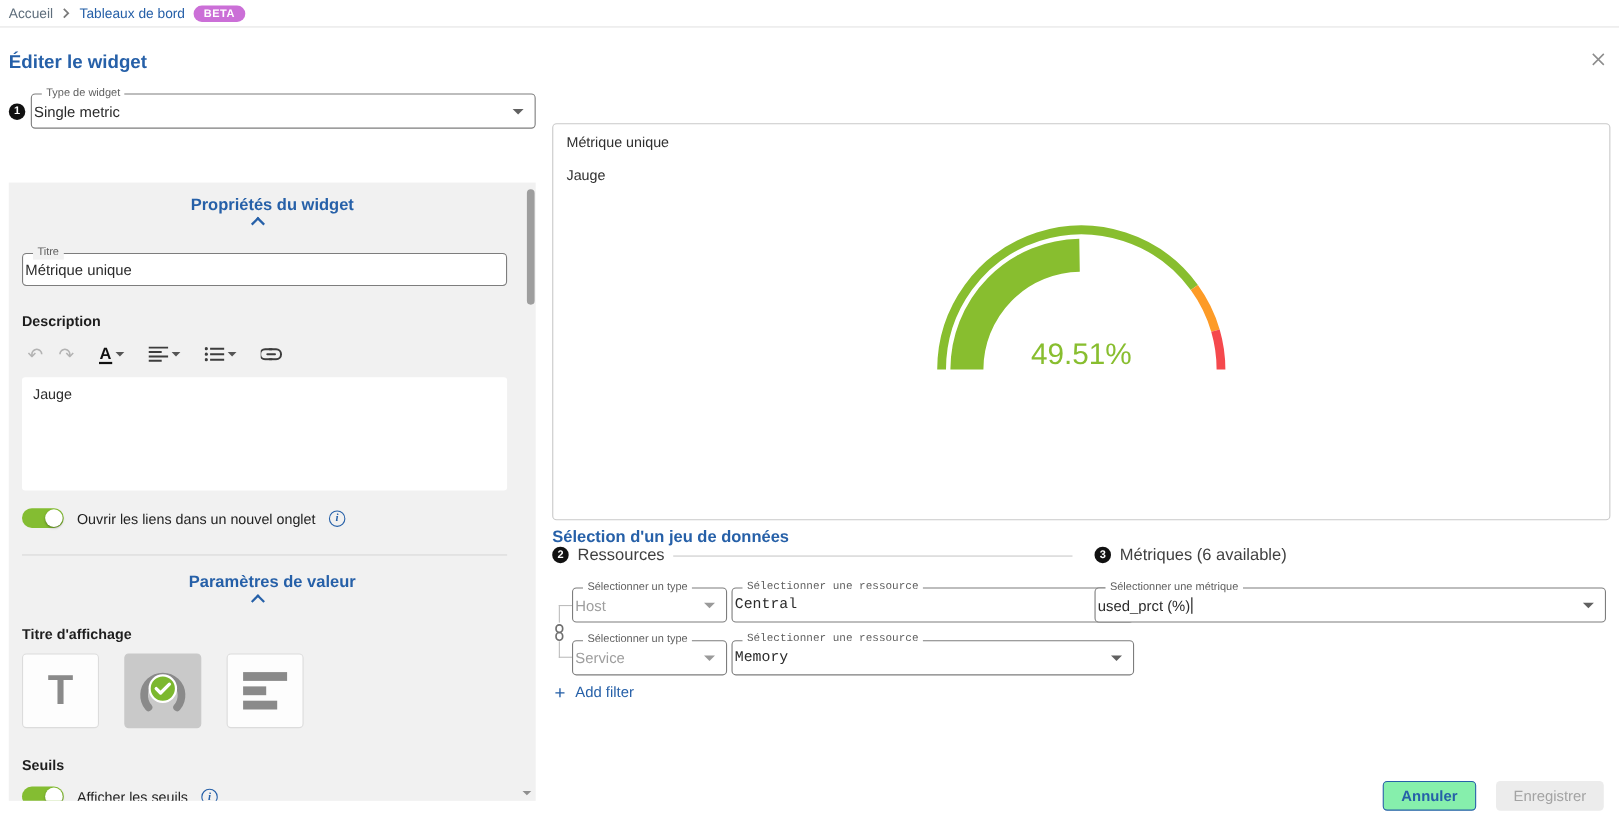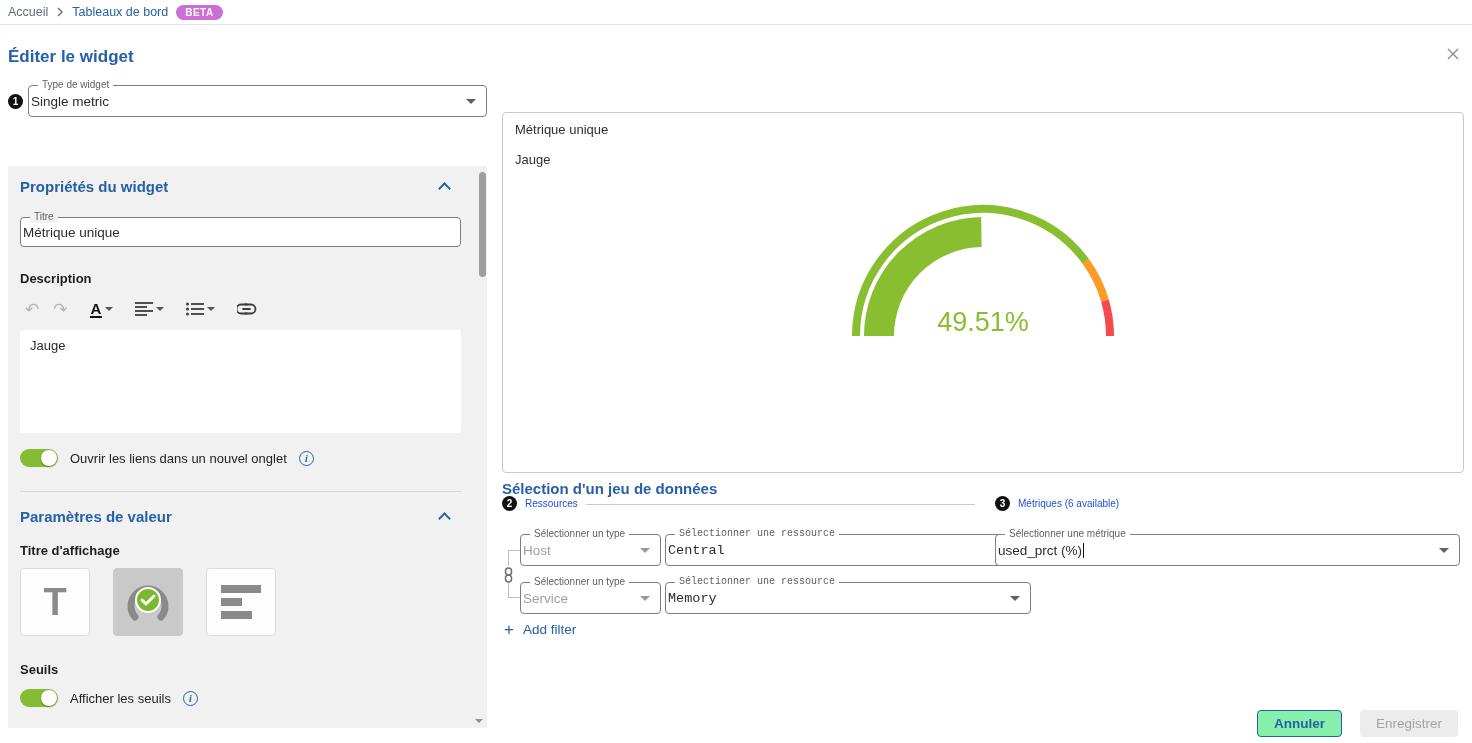--- a/index.html
+++ b/index.html
@@ -44,21 +44,21 @@
   .step-badge{width:15px;height:15px;border-radius:50%;background:#111;color:#fff;font-size:10px;font-weight:bold;
     display:flex;align-items:center;justify-content:center;line-height:1;}
 
   .gray-panel{position:absolute;left:8px;top:141px;width:479px;height:562px;background:var(--panel-gray);
     padding:8px 12px 0 12px;overflow:hidden;}
   .gray-panel .scrollbar{position:absolute;right:1px;top:2px;bottom:2px;width:7px;}
   .gray-panel .scroll-thumb{position:absolute;top:4px;right:0;width:7px;height:105px;background:#9e9e9e;border-radius:4px;}
   .panel-bottom-caret{position:absolute;right:4px;bottom:5px;width:0;height:0;
     border-left:4px solid transparent;border-right:4px solid transparent;border-top:4px solid #8f8f8f;}
 
-  .section-head{display:flex;align-items:center;justify-content:space-between;margin-top:4px;}
+  .section-head{display:flex;align-items:center;justify-content:space-between;margin-top:4px;flex-direction:column;}
   .section-title{color:var(--accent-blue);font-size:15px;font-weight:bold;}
   .chevron-up{width:9px;height:9px;border-left:2px solid var(--accent-blue);border-top:2px solid var(--accent-blue);
     transform:rotate(45deg);margin-right:26px;margin-top:4px;cursor:pointer;}
 
   .titre-field{margin:22px 14px 0 0;height:30px;}
   .titre-field .flabel{background:var(--panel-gray);}
 
   .sub-label{font-weight:bold;font-size:13px;color:#1e1e1e;margin-top:24px;}
 
   .rt-toolbar{display:flex;align-items:center;gap:4px;margin:10px 0 8px 0;height:26px;}
@@ -91,21 +91,21 @@
 
   
   .preview-panel{position:absolute;left:502px;top:87px;width:962px;height:361px;border:1px solid #c9c9c9;border-radius:4px;background:#fff;padding:9px 12px;}
   .preview-title{font-size:13px;color:#2f2f2f;}
   .preview-desc{font-size:13px;color:#2f2f2f;margin-top:15px;}
   .gauge-wrap{display:flex;justify-content:center;margin-top:28px;}
 
   .dataset-title{position:absolute;left:502px;top:455px;color:var(--accent-blue);font-size:15px;font-weight:bold;}
   .res-head{position:absolute;left:502px;top:471px;width:473px;display:flex;align-items:center;gap:8px;}
   .res-head .hline{flex:1;border-top:1px solid #c9c9c9;margin-top:1px;}
-  .group-label{font-size:10px;color:#1d4ed8;text-align:center;}
+  .group-label{font-size:15px;color:#404040;text-align:center;}
 
   .res-row1{position:absolute;left:520px;top:509px;display:flex;gap:4px;}
   .res-row2{position:absolute;left:520px;top:557px;display:flex;gap:4px;}
   .sel-type{width:141px;height:32px;}
   .sel-res{width:366px;height:32px;font-family:Liberation Mono, monospace;}
 
   .link-bracket{position:absolute;left:508px;top:525px;width:12px;height:48px;
     border-left:1px solid #bdbdbd;border-top:1px solid #bdbdbd;border-bottom:1px solid #bdbdbd;}
   .chain-icon{position:absolute;left:501px;top:541px;width:14px;height:17px;background:#fff;color:#6f6f6f;
     display:flex;align-items:center;justify-content:center;}

